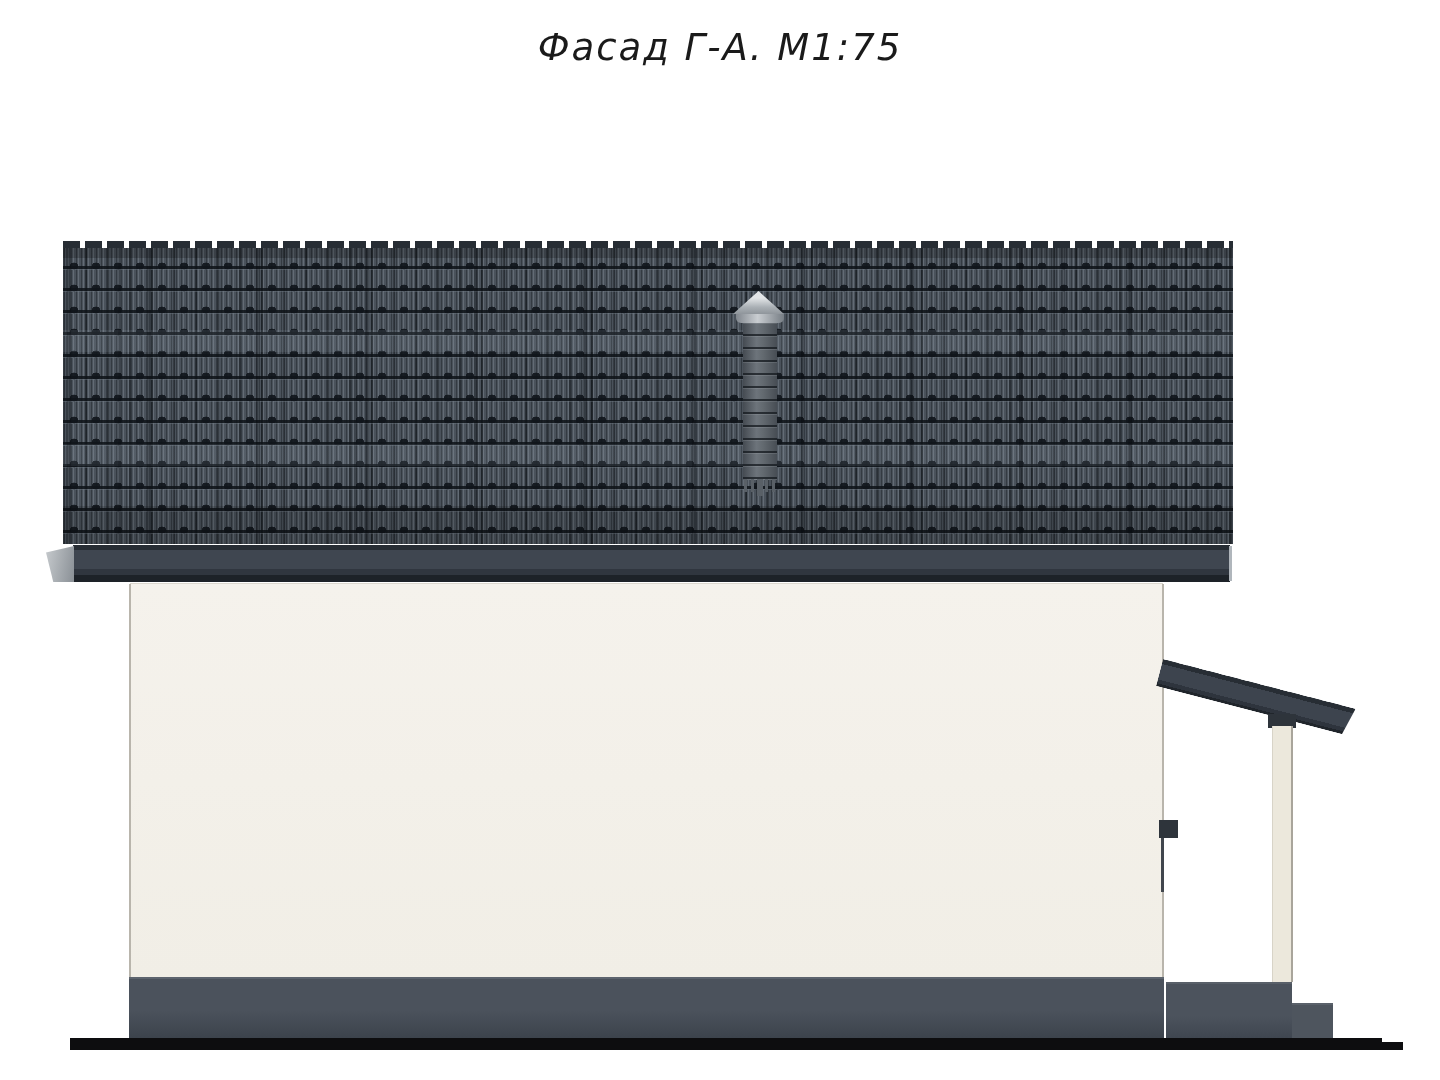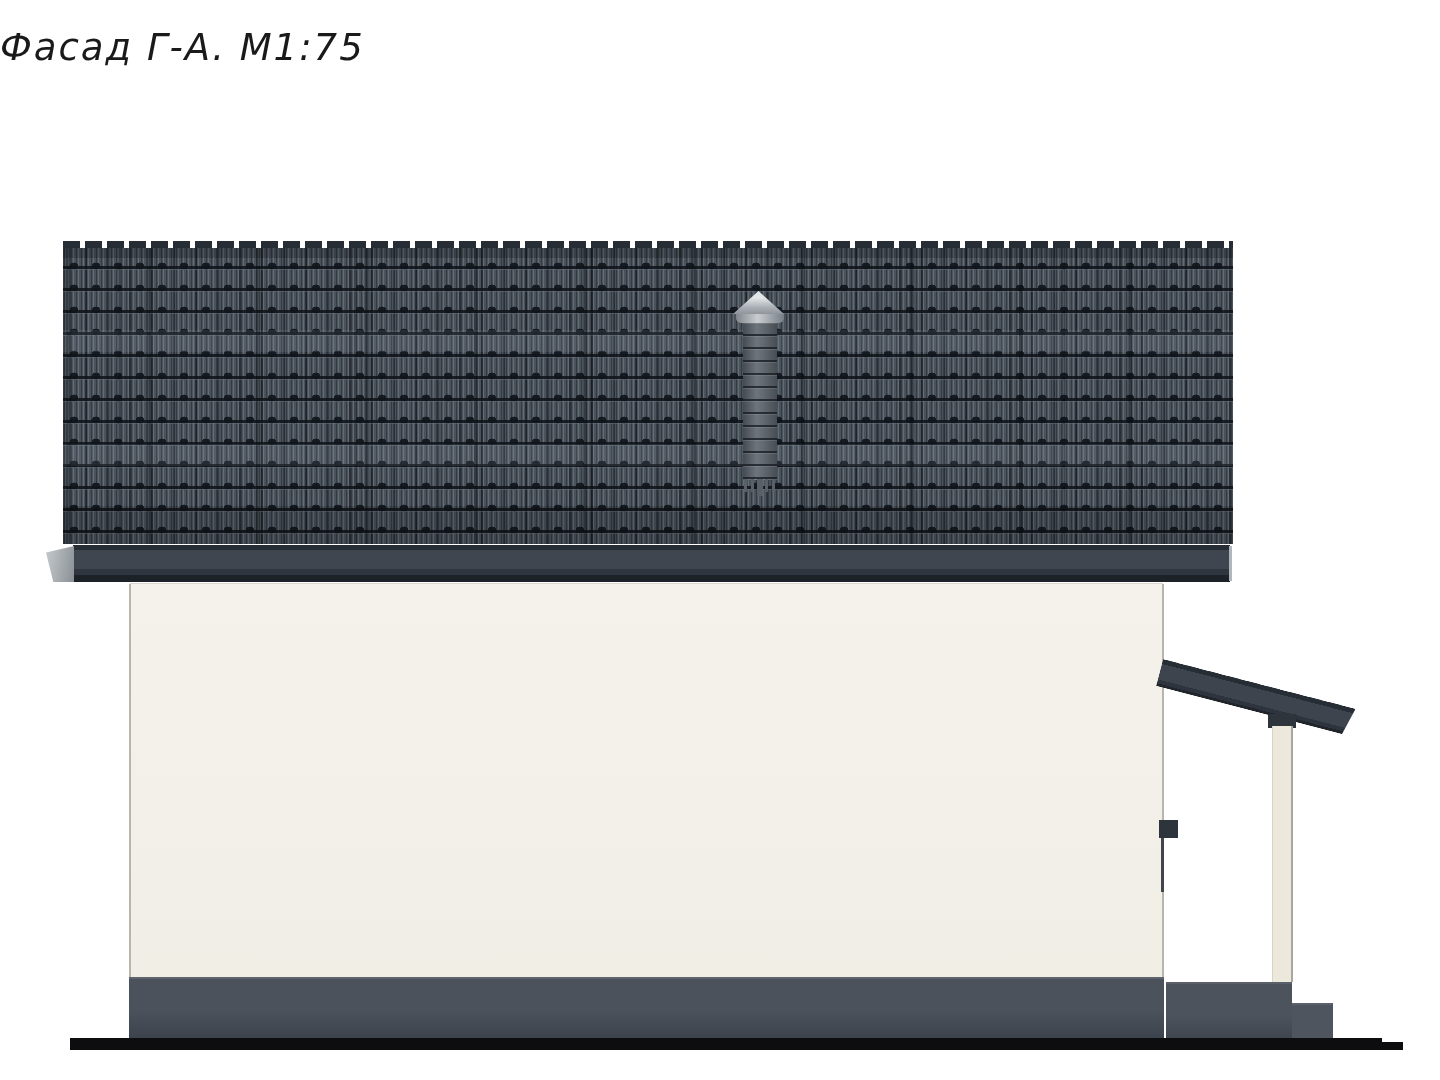--- a/index.html
+++ b/index.html
@@ -1,21 +1,21 @@
 <!DOCTYPE html>
 <html style="--roof-tile: #4a525b; --fascia: #3f4650; --fascia-end-light: #c6cacd; --wall: #f1eee6; --wall-edge: #b9b5ac; --plinth: #4b525c; --porch-roof: #3d444e; --post: #ece8dc; --chimney-pipe: #6d747b; --chimney-cap: #c9cdd1; --ground-line: #0d0d0f;"><head>
 <meta charset="utf-8">
 <style>
   html,body{margin:0;padding:0;background:#ffffff;}
   #canvas{position:relative;width:1440px;height:1080px;background:#ffffff;overflow:hidden;
           font-family:"DejaVu Sans",sans-serif;}
   .abs{position:absolute;}
 
   
-  .title{left:0;right:0;top:26px;
+  .title{left:0;right:0;top:26px;text-align:center;
          font-size:37px;font-style:italic;font-weight:500;letter-spacing:2px;
          color:#1a1a1a;}
 
   
   .roof-ridge{left:63px;top:241px;width:1170px;height:8px;
     background:repeating-linear-gradient(90deg,#272d34 0 17px,transparent 17px 22px);}
   .roof-tiles{left:63px;top:248px;width:1170px;height:296px;
     background-color:var(--roof-tile,#4a525b);
     background-image:
       radial-gradient(7px 6px at 11px 18px, rgba(16,21,27,0.9) 55%, rgba(16,21,27,0) 60%),

